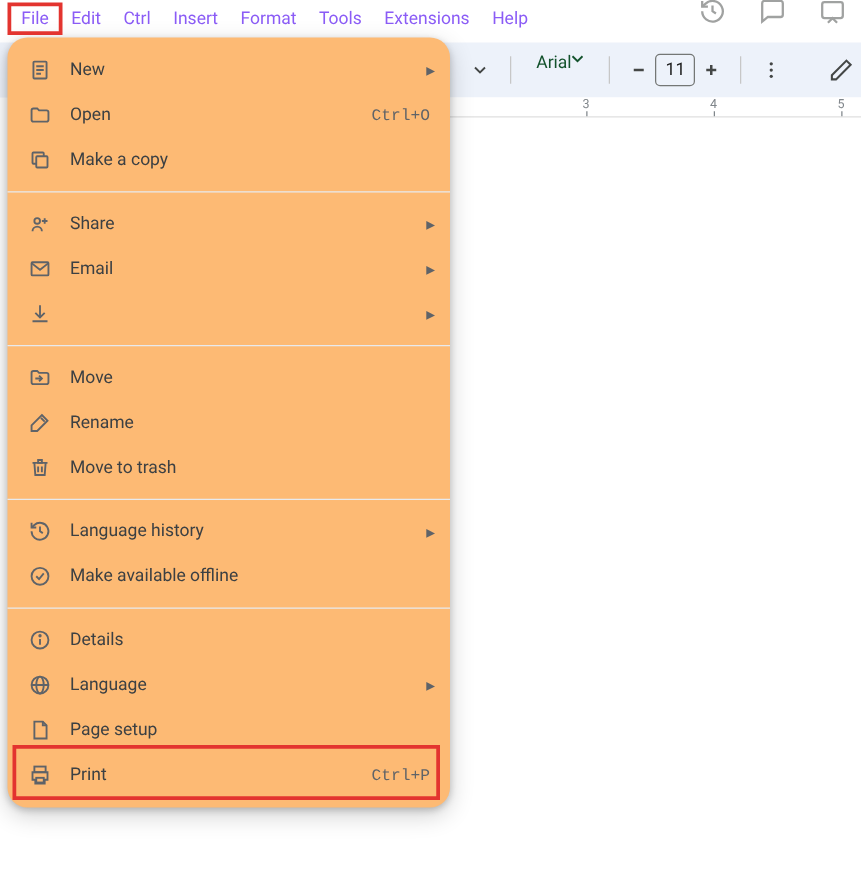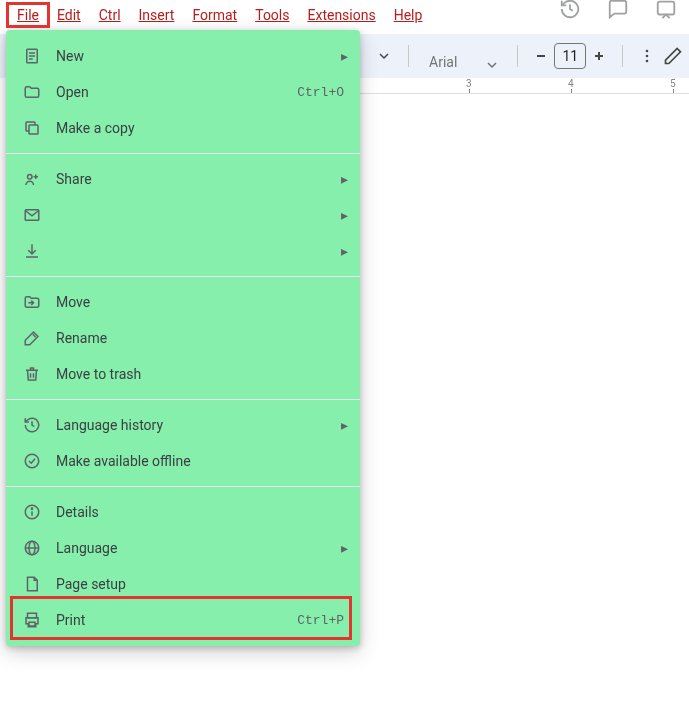--- a/index.html
+++ b/index.html
@@ -1,39 +1,39 @@
 <!DOCTYPE html>
 <html><head>
 <meta charset="utf-8">
 <style>
   * { margin:0; padding:0; box-sizing:border-box; font-family:"Google Sans",Roboto,Arial,sans-serif; }
   body { width:689px; height:717px; background:#fff; overflow:hidden; position:relative; color:#3c4043; font-size:14px; }
 
   .menubar { display:flex; align-items:center; height:30px; padding:0 8px; gap:0; border-bottom:1px solid transparent; }
-  .menubar-item { padding:4px 9px; border-radius:4px; cursor:pointer; color:#b91c1c;text-decoration:underline; }
+  .menubar-item { padding:4px 9px; border-radius:4px; cursor:pointer; color:#8b5cf6; }
   .file-highlight { position:absolute; left:6px; top:2px; width:44px; height:26px; border:3px solid #e3342f; z-index:50; }
   .pagesetup-highlight { position:absolute; left:10px; top:596px; width:342px; height:44px; border:3px solid #e3342f; z-index:60; }
 
   .toolbar { position:absolute; left:0; right:0; top:34px; height:44px; background:#edf2fa; display:flex; align-items:center; padding:0 8px; gap:6px; }
   .toolbar .tb-btn { width:28px; height:28px; display:flex; align-items:center; justify-content:center; border-radius:4px; color:#444746; cursor:pointer; }
   .toolbar .sep { width:1px; height:22px; background:#c7c7c7; margin:0 4px; }
-  .font-select { display:flex; align-items:flex-end; gap:30px; padding:0 10px; height:28px; cursor:pointer; color:#737373; }
+  .font-select { display:flex; align-items:flex-start; padding:0 10px; height:28px; cursor:pointer; color:#14532d; }
   .size-group { display:flex; align-items:center; }
   .size-btn { width:26px; height:26px; display:flex; align-items:center; justify-content:center; cursor:pointer; color:#444746; }
   .size-box { width:32px; height:26px; border:1px solid #747775; border-radius:4px; display:flex; align-items:center; justify-content:center; color:#1f1f1f; }
 
   .ruler { position:absolute; left:44px; right:0; top:78px; height:16px; background:#fff; border-bottom:1px solid #e0e0e0; }
   .ruler .tick { position:absolute; top:0; font-size:10px; color:#80868b; }
   .ruler .tick::before { content:""; position:absolute; left:50%; bottom:-4px; width:1px; height:4px; background:#80868b; }
 
   .doc-outline-icon { position:absolute; left:12px; top:96px; color:#444746; }
 
   .canvas { position:absolute; left:44px; top:95px; right:0; bottom:0; background:#fff; }
 
-  .dropdown { position:absolute; left:6px; top:30px; width:354px; background:#86efac; border-radius:4px; box-shadow:0 2px 6px rgba(0,0,0,.2),0 6px 20px rgba(0,0,0,.19); padding:8px 0; z-index:40; }
+  .dropdown { position:absolute; left:6px; top:30px; width:354px; background:#fdba74; border-radius:16px; box-shadow:0 2px 6px rgba(0,0,0,.2),0 6px 20px rgba(0,0,0,.19); padding:8px 0; z-index:40; }
   .menu-item { display:flex; align-items:center; height:36px; padding:0 16px; cursor:pointer; position:relative; }
   .menu-item .mi-icon { width:20px; height:20px; display:flex; align-items:center; justify-content:center; color:#5f6368; margin-right:14px; flex:none; }
   .menu-item .mi-label { flex:1; color:#3c4043; }
   .menu-item .mi-shortcut { color:#5f6368; font-size:13px;font-family:Liberation Mono, monospace; }
   .menu-item .mi-arrow { position:absolute; right:12px; color:#5f6368; }
   .divider { height:1px; background:#e8eaed; margin:7px 0; }
 
   svg { display:block; }
 
   .titlebar-icons { position:absolute; right:12px; top:-2px; display:flex; gap:26px; color:#444746; opacity:.5; }
@@ -174,20 +174,21 @@
     <span class="mi-label">Share</span>
     <span class="mi-arrow">▸</span>
   </div>
   <div class="menu-item">
     <span class="mi-icon">
         <svg width="18" height="18" viewBox="0 0 24 24" fill="none" stroke="currentColor" stroke-width="2">
           <rect x="3" y="5" width="18" height="14" rx="1"></rect>
           <polyline points="3,6 12,13 21,6"></polyline>
         </svg>
       </span>
+    <span class="mi-label">Email</span>
     <span class="mi-arrow">▸</span>
   </div>
   <div class="menu-item">
     <span class="mi-icon">
         <svg width="18" height="18" viewBox="0 0 24 24" fill="none" stroke="currentColor" stroke-width="2">
           <path d="M12 3v12"></path>
           <polyline points="7,11 12,16 17,11"></polyline>
           <path d="M4 20h16"></path>
         </svg>
       </span>

